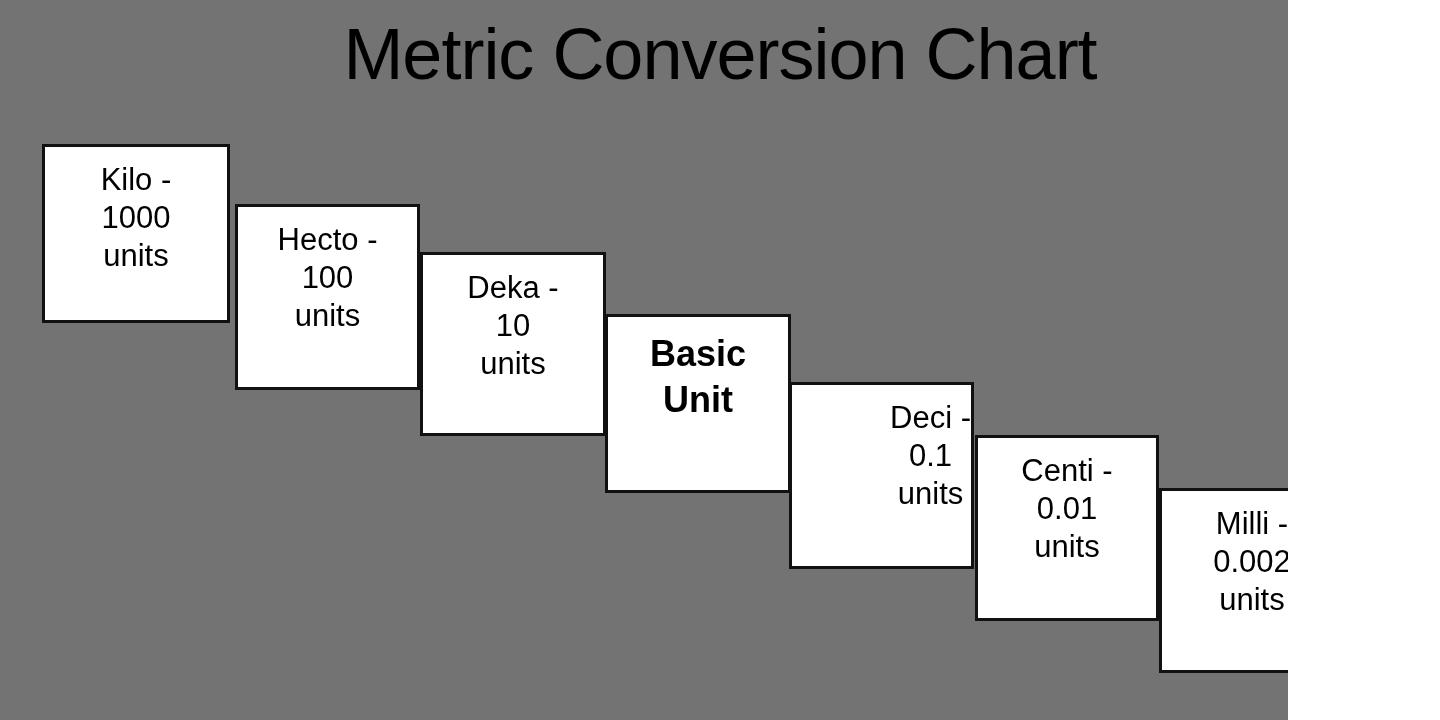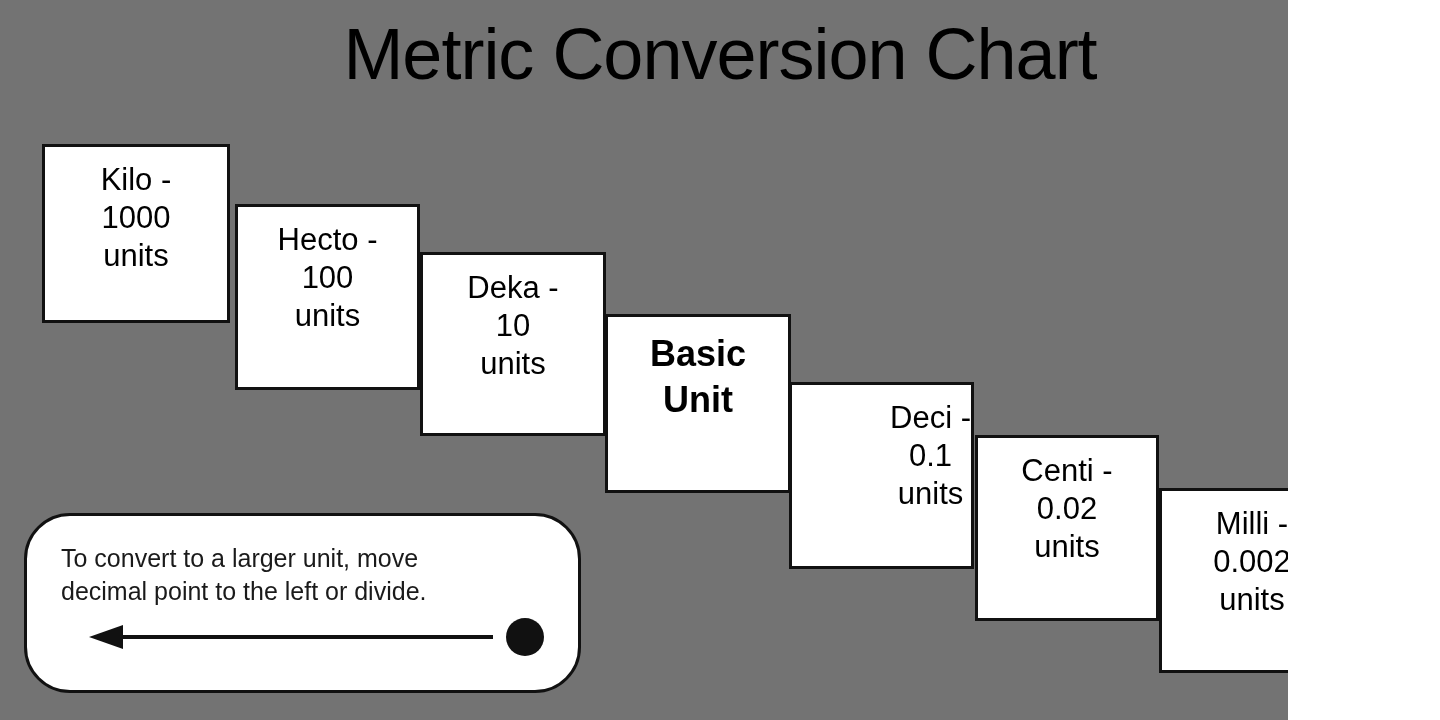--- a/index.html
+++ b/index.html
@@ -119,34 +119,25 @@
   </div>
 
   <div class="unit-box" style="left:789px; top:382px; width:185px; height:187px;justify-content:flex-end;">
     <span class="unit-label">Deci -
 0.1
 units</span>
   </div>
 
   <div class="unit-box" style="left:975px; top:435px; width:184px; height:186px;">
     <span class="unit-label">Centi -
-0.02
+0.01
 units</span>
   </div>
 
   <div class="unit-box" style="left:1159px; top:488px; width:186px; height:185px;">
     <span class="unit-label">Milli -
 0.002
 units</span>
   </div>
 
 
-  <div class="callout" style="left:24px; top:513px; width:557px; height:180px;">
-    <div class="callout-text">To convert to a larger unit, move
-decimal  point to the left or divide.</div>
-    <svg class="arrow-svg" width="557" height="180" viewBox="0 0 557 180">
-      <circle cx="498" cy="121" r="19" fill="#111111"></circle>
-      <line x1="466" y1="121" x2="90" y2="121" stroke="#111111" stroke-width="4"></line>
-      <polygon points="96,109 62,121 96,133" fill="#111111"></polygon>
-    </svg>
-  </div>
 
 </div>
 
 </body></html>

